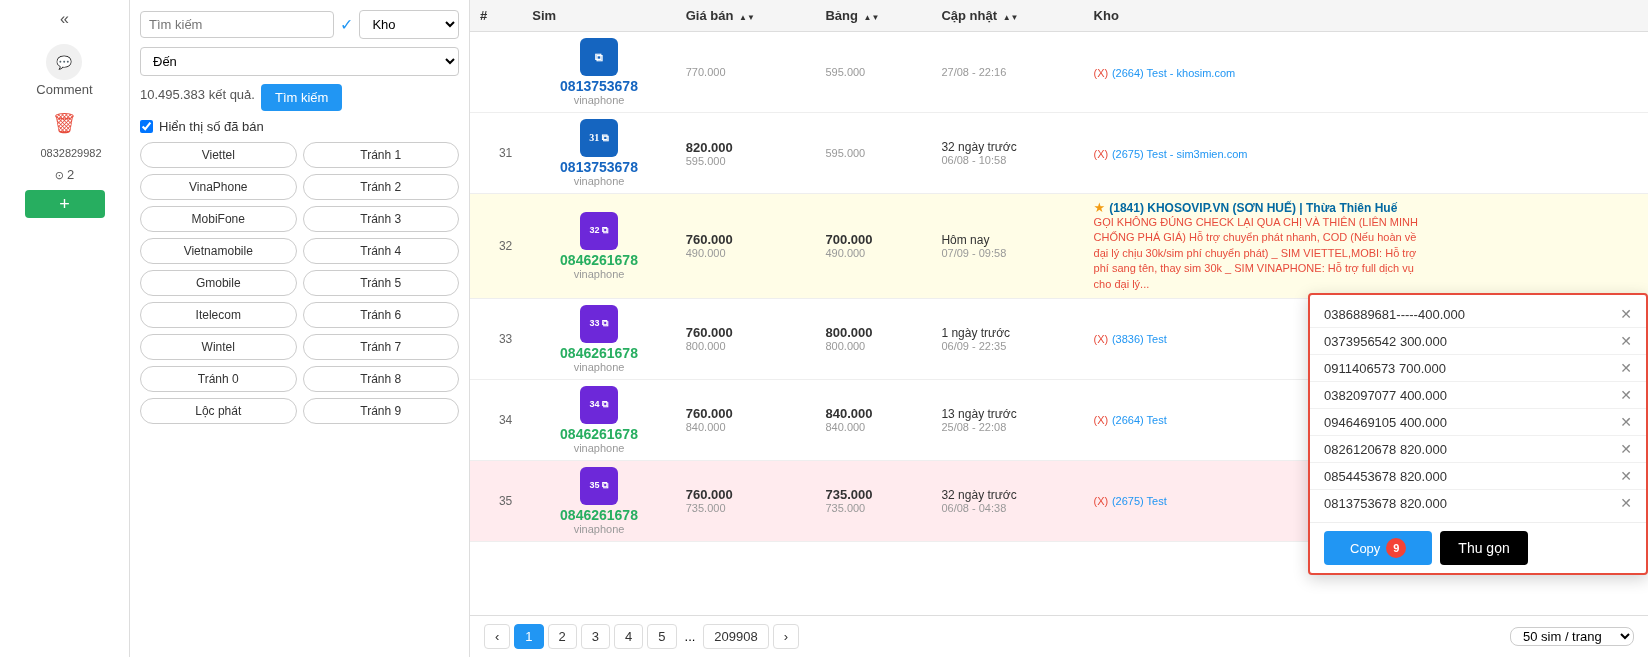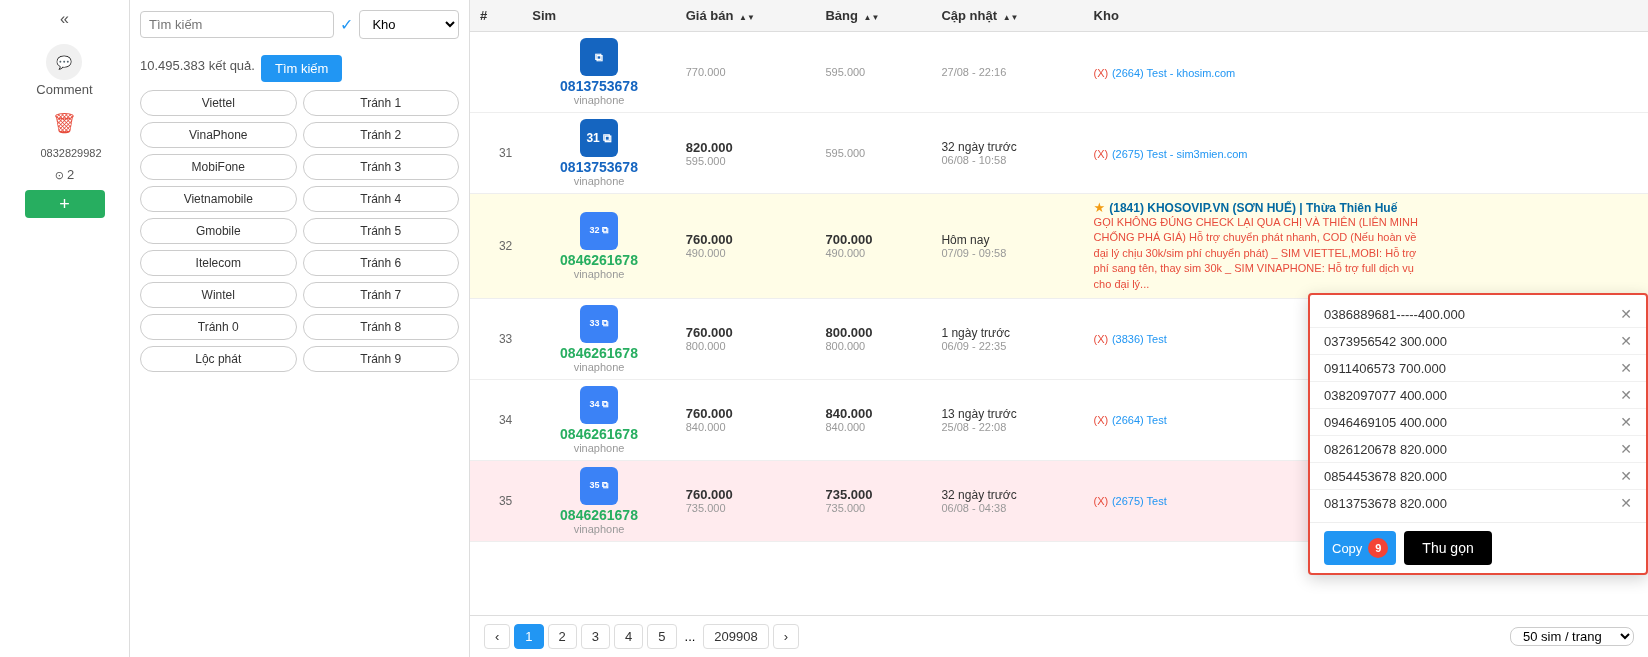--- a/index.html
+++ b/index.html
@@ -32,21 +32,21 @@
     .table-container { flex: 1; overflow: auto; position: relative; }
     table { width: 100%; border-collapse: collapse; }
     thead th { background: #f5f5f5; border-bottom: 1px solid #ddd; padding: 8px 10px; text-align: left; font-weight: 600; color: #333; white-space: nowrap; position: sticky; top: 0; z-index: 2; }
     thead th .sort-icons { display: inline-flex; flex-direction: column; margin-left: 2px; font-size: 8px; line-height: 1; }
     tbody tr { border-bottom: 1px solid #eee; }
     td { padding: 6px 10px; vertical-align: middle; }
     .row-num { color: #666; font-size: 12px; text-align: right; }
     .sim-cell { display: flex; flex-direction: column; align-items: center; }
     .sim-badge { width: 38px; height: 38px; border-radius: 6px; display: flex; align-items: center; justify-content: center; color: #fff; font-size: 11px; font-weight: bold; margin-bottom: 2px; }
     .sim-badge.blue { background: #1565C0; }
-    .sim-badge.yellow { background: #3b82f6; }
+    .sim-badge.yellow { background: #6d28d9; }
     .sim-number { font-size: 14px; font-weight: bold; color: #1565C0; }
     .sim-number.green { color: #27ae60; }
     .network { color: #999; font-size: 11px; }
     .price-main { font-weight: bold; color: #333; font-size: 13px; }
     .price-sub { color: #999; font-size: 11px; }
     .update-main { color: #333; font-size: 12px; }
     .update-sub { color: #999; font-size: 11px; }
     .kho-x { color: #e74c3c; font-size: 11px; }
     .kho-link { color: #2196F3; font-size: 11px; text-decoration: none; }
     .kho-star { color: #f39c12; }
@@ -59,21 +59,21 @@
     .page-btn.active { background: #2196F3; color: #fff; border-color: #2196F3; }
     .page-size-select { border: 1px solid #ccc; border-radius: 8px; padding: 0 8px; font-size: 13px; background: #fff; margin-left: auto; }
 
     
     .float-popup { position: absolute; right: 0; bottom: 40px; width: 340px; background: #fff; border: 2px solid #e74c3c; border-radius: 4px; z-index: 100; box-shadow: 0 4px 16px rgba(0,0,0,0.18); }
     .float-popup-content { padding: 6px 0; max-height: 300px; overflow-y: auto; }
     .popup-row { display: flex; align-items: center; justify-content: space-between; padding: 5px 14px; font-size: 13px; color: #333; border-bottom: 1px solid #f0f0f0; }
     .popup-row:last-child { border-bottom: none; }
     .popup-x { color: #888; cursor: pointer; font-size: 14px; }
     .popup-footer { display: flex; gap: 8px; padding: 8px 14px; border-top: 1px solid #eee; }
-    .popup-copy-btn { background: #2196F3; color: #fff; border: none; border-radius: 4px; padding: 7px 8px; cursor: pointer; font-size: 14px; display: flex; align-items: center; gap: 6px; }
+    .popup-copy-btn { background: #2196F3; color: #fff; border: none; border-radius: 4px; padding: 7px 26px; cursor: pointer; font-size: 14px; display: flex; align-items: center; gap: 6px; }
     .popup-badge { background: #f44336; color: #fff; border-radius: 50%; width: 20px; height: 20px; display: inline-flex; align-items: center; justify-content: center; font-size: 11px; font-weight: bold; }
     .popup-collapse-btn { background: #000000; color: #fff; border: none; border-radius: 4px; padding: 7px 18px; cursor: pointer; font-size: 14px; }
   </style>
 </head>
 <body>
 
 <div class="app-container">
 
   <div class="sidebar">
     <div class="sidebar-collapse-btn">«</div>
@@ -89,24 +89,31 @@
 
   <div class="filter-panel">
     <div class="filter-row">
       <input class="filter-input" style="flex: 2 1 0%;" placeholder="Tìm kiếm">
       <span style="color:#2196F3; font-size:16px;">✓</span>
       <select class="filter-select">
         <option>Kho</option>
       </select>
     </div>
     <div class="filter-row">
+      <select class="filter-select">
+        <option>Đến</option>
+      </select>
     </div>
     <div class="filter-row">
       <span class="results-count">10.495.383 kết quả.</span>
       <button class="filter-search-btn">Tìm kiếm</button>
+    </div>
+    <div class="check-row">
+      <input type="checkbox" checked="" style="">
+      <span>Hiển thị số đã bán</span>
     </div>
     <div class="tag-grid">
       <button class="tag-btn">Viettel</button>
       <button class="tag-btn">Tránh 1</button>
       <button class="tag-btn">VinaPhone</button>
       <button class="tag-btn">Tránh 2</button>
       <button class="tag-btn">MobiFone</button>
       <button class="tag-btn">Tránh 3</button>
       <button class="tag-btn">Vietnamobile</button>
       <button class="tag-btn">Tránh 4</button>
@@ -161,21 +168,21 @@
             <td>
               <span class="kho-x">(X)</span>
               <a class="kho-link">(2664) Test - khosim.com</a>
             </td>
           </tr>
 
           <tr>
             <td class="row-num">31</td>
             <td>
               <div class="sim-cell">
-                <div class="sim-badge blue" style="font-size:12px;">31 ⧉</div>
+                <div class="sim-badge blue" style="font-size:10px;font-family:Liberation Serif, serif;">31 ⧉</div>
                 <span class="sim-number">0813753678</span>
                 <span class="network">vinaphone</span>
               </div>
             </td>
             <td>
               <div class="price-main">820.000</div>
               <div class="price-sub">595.000</div>
             </td>
             <td>
               <div class="price-sub">595.000</div>

